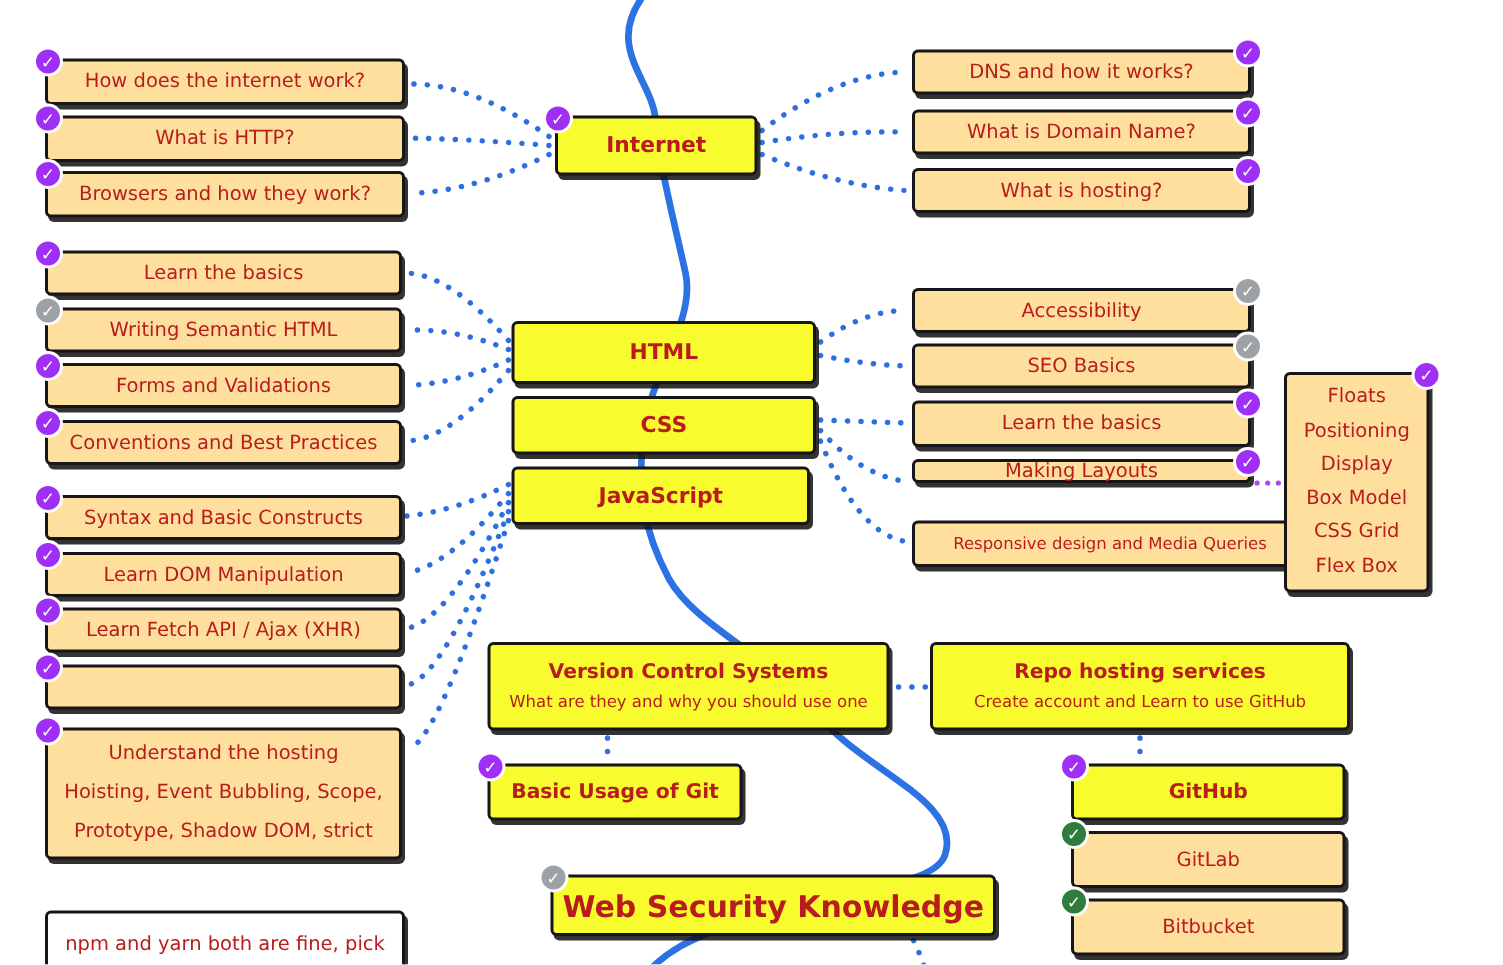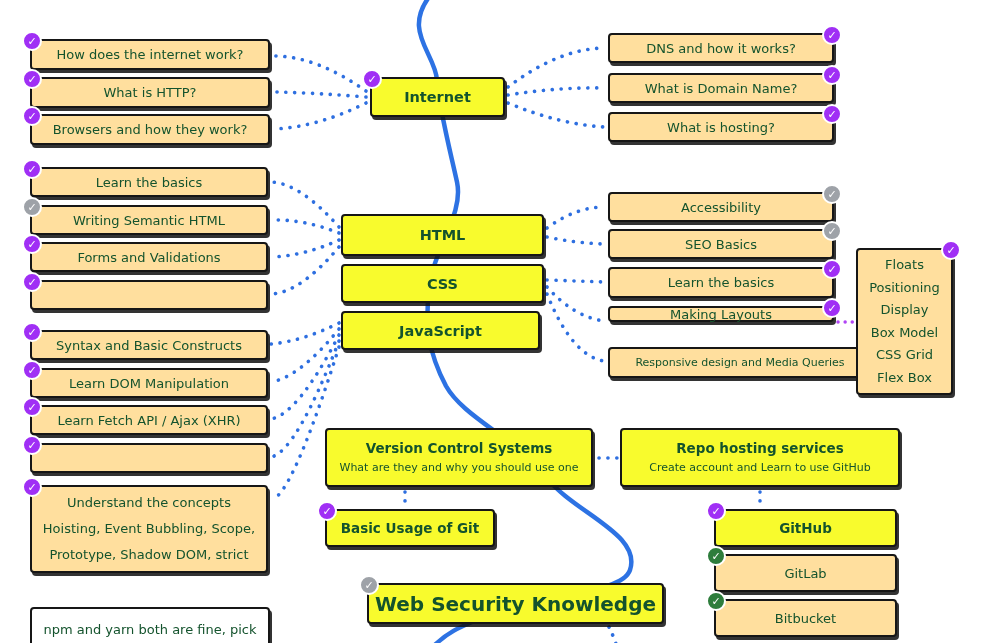--- a/index.html
+++ b/index.html
@@ -1,18 +1,18 @@
 <!DOCTYPE html>
 <html><head>
 <meta charset="utf-8">
 <style>
   html,body{margin:0;padding:0;background:#ffffff;}
   #canvas{
     position:relative;width:1002px;height:643px;overflow:hidden;
-    font-family:"DejaVu Sans","Liberation Sans",sans-serif;color:#14532d;
+    font-family:"DejaVu Sans","Liberation Sans",sans-serif;color:#b91c1c;
     background:#ffffff;
   }
   svg.wires{position:absolute;left:0;top:0;z-index:1;}
   .node{
     position:absolute;z-index:2;display:flex;align-items:center;justify-content:center;
     border:2px solid #161616;border-radius:4px;
     box-shadow:2px 3px 0 rgba(15,15,15,0.85);
     box-sizing:border-box;text-align:center;cursor:pointer;
   }
   .leaf{background:#ffdf9e;font-size:13px;font-weight:500;}
@@ -121,20 +121,21 @@
   <div class="node leaf" style="left:30px;top:205px;width:238px;height:30px">
     <span class="badge gray b-tl"></span>
     <span>Writing Semantic HTML</span>
   </div>
   <div class="node leaf" style="left:30px;top:242px;width:238px;height:30px">
     <span class="badge purple b-tl"></span>
     <span>Forms and Validations</span>
   </div>
   <div class="node leaf" style="left:30px;top:280px;width:238px;height:30px">
     <span class="badge purple b-tl"></span>
+    <span>Conventions and Best Practices</span>
   </div>
 
   <div class="node ynode" style="left:341px;top:214px;width:203px;height:42px">
     <span>HTML</span>
   </div>
   <div class="node ynode" style="left:341px;top:264px;width:203px;height:39px">
     <span>CSS</span>
   </div>
   <div class="node ynode" style="left:341px;top:311px;width:199px;height:39px">
     <span>JavaScript</span>
@@ -183,21 +184,21 @@
   <div class="node leaf" style="left:30px;top:405px;width:238px;height:30px">
     <span class="badge purple b-tl"></span>
     <span>Learn Fetch API / Ajax (XHR)</span>
   </div>
   <div class="node leaf" style="left:30px;top:443px;width:238px;height:30px">
     <span class="badge purple b-tl"></span>
   </div>
 
   <div class="node leaf col mline" style="left:30px;top:485px;width:238px;height:88px">
     <span class="badge purple b-tl"></span>
-    <span>Understand the concepts</span>
+    <span>Understand the hosting</span>
     <span>Hoisting, Event Bubbling, Scope,</span>
     <span>Prototype, Shadow DOM, strict</span>
   </div>
 
   <div class="node ynode col" style="left:325px;top:428px;width:268px;height:59px">
     <span class="vcs-title">Version Control Systems</span>
     <span class="vcs-sub">What are they and why you should use one</span>
   </div>
   <div class="node ynode col" style="left:620px;top:428px;width:280px;height:59px">
     <span class="vcs-title">Repo hosting services</span>

